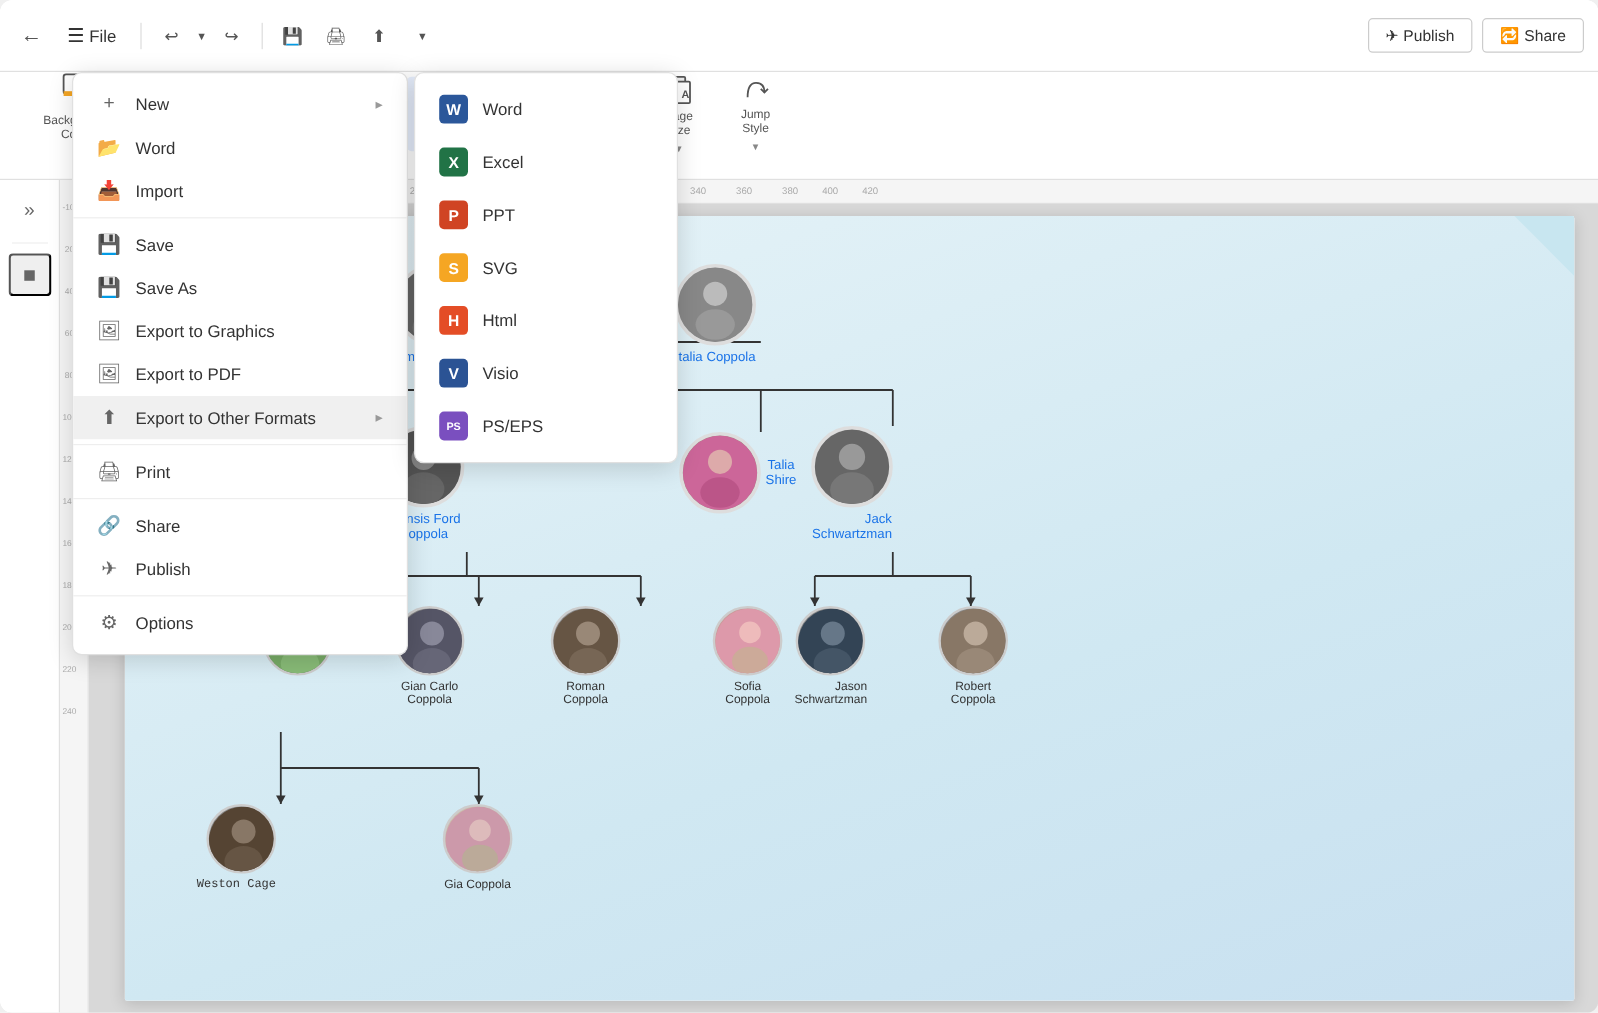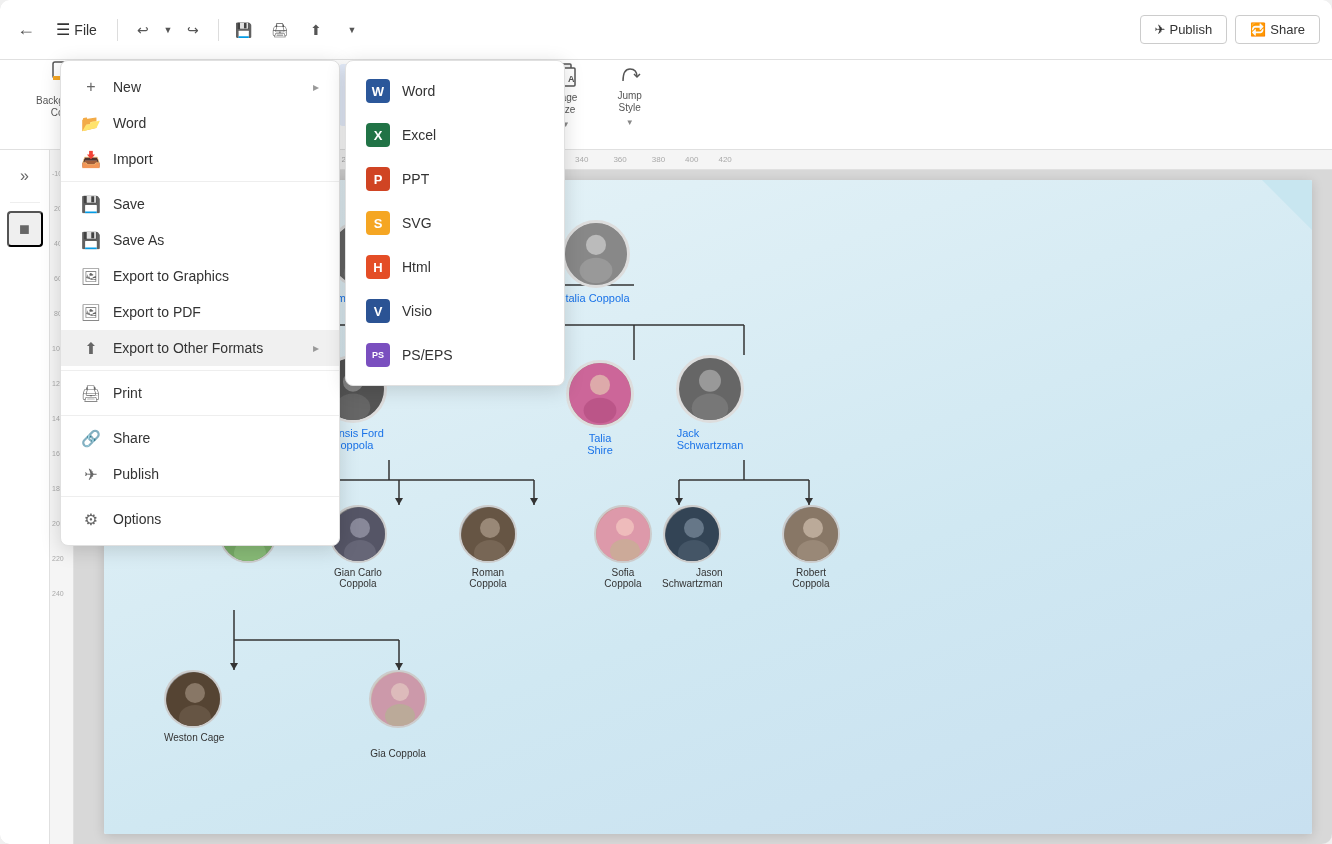--- a/index.html
+++ b/index.html
@@ -295,40 +295,40 @@
             <div style="width:68px;height:68px;border-radius:50%;background:#777;border:3px solid #ddd;overflow:hidden;display:flex;align-items:center;justify-content:center;">
               <svg width="68" height="68" viewBox="0 0 68 68">
                   <circle cx="34" cy="34" r="34" fill="#555"></circle>
                   <circle cx="34" cy="26" r="11" fill="#888"></circle>
                   <ellipse cx="34" cy="54" rx="19" ry="15" fill="#666"></ellipse>
                 </svg>
             </div>
             <div style="font-size:11px;color:#1a73e8;font-weight:500;text-align:center;max-width:90px;">Fransis Ford<br>Coppola</div>
           </div>
 
-          <div style="position:absolute;top:180px;left:462px;display:flex;flex-direction:column;align-items:center;gap:4px;">
+          <div style="position:absolute;top:180px;left:462px;display:flex;flex-direction:row;align-items:center;gap:4px;">
             <div style="width:68px;height:68px;border-radius:50%;background:#a88;border:3px solid #ddd;overflow:hidden;display:flex;align-items:center;justify-content:center;">
               <svg width="68" height="68" viewBox="0 0 68 68">
                   <circle cx="34" cy="34" r="34" fill="#c69"></circle>
                   <circle cx="34" cy="24" r="11" fill="#daa"></circle>
                   <ellipse cx="34" cy="52" rx="18" ry="14" fill="#b58"></ellipse>
                 </svg>
             </div>
             <div style="font-size:11px;color:#1a73e8;font-weight:500;text-align:center;max-width:90px;">Talia<br>Shire</div>
           </div>
 
           <div style="position:absolute;top:175px;left:572px;display:flex;flex-direction:column;align-items:center;gap:4px;">
             <div style="width:68px;height:68px;border-radius:50%;background:#999;border:3px solid #ddd;overflow:hidden;display:flex;align-items:center;justify-content:center;">
               <svg width="68" height="68" viewBox="0 0 68 68">
                   <circle cx="34" cy="34" r="34" fill="#666"></circle>
                   <circle cx="34" cy="25" r="12" fill="#999"></circle>
                   <ellipse cx="34" cy="55" rx="20" ry="16" fill="#777"></ellipse>
                 </svg>
             </div>
-            <div style="font-size:11px;color:#1a73e8;font-weight:500;text-align:left;max-width:90px;">Jack<br>Schwartzman</div>
+            <div style="font-size:11px;color:#1a73e8;font-weight:500;text-align:right;max-width:90px;">Jack<br>Schwartzman</div>
           </div>
 
           <div style="position:absolute;top:325px;left:115px;display:flex;align-items:center;gap:4px;">
             <div style="width:58px;height:58px;border-radius:50%;background:#888;border:2px solid #ccc;overflow:hidden;">
               <svg width="58" height="58" viewBox="0 0 58 58">
                   <circle cx="29" cy="29" r="29" fill="#7a6"></circle>
                   <circle cx="29" cy="21" r="10" fill="#adc"></circle>
                   <ellipse cx="29" cy="46" rx="16" ry="13" fill="#8b7"></ellipse>
                 </svg>
             </div>
@@ -383,32 +383,32 @@
             <div style="width:58px;height:58px;border-radius:50%;background:#888;border:2px solid #ccc;overflow:hidden;">
               <svg width="58" height="58" viewBox="0 0 58 58">
                   <circle cx="29" cy="29" r="29" fill="#876"></circle>
                   <circle cx="29" cy="21" r="10" fill="#ba9"></circle>
                   <ellipse cx="29" cy="46" rx="16" ry="13" fill="#987"></ellipse>
                 </svg>
             </div>
             <div style="font-size:10px;color:#333;text-align:center;max-width:80px;">Robert<br>Coppola</div>
           </div>
 
-          <div style="position:absolute;top:490px;left:60px;display:flex;flex-direction:column;align-items:flex-start;gap:4px;">
+          <div style="position:absolute;top:490px;left:60px;display:flex;flex-direction:column;align-items:flex-end;gap:4px;font-family:Liberation Mono, monospace;">
             <div style="width:58px;height:58px;border-radius:50%;background:#888;border:2px solid #ccc;overflow:hidden;">
               <svg width="58" height="58" viewBox="0 0 58 58">
                   <circle cx="29" cy="29" r="29" fill="#543"></circle>
                   <circle cx="29" cy="21" r="10" fill="#876"></circle>
                   <ellipse cx="29" cy="46" rx="16" ry="13" fill="#654"></ellipse>
                 </svg>
             </div>
             <div style="font-size:10px;color:#333;text-align:center;max-width:80px;">Weston Cage</div>
           </div>
 
-          <div style="position:absolute;top:490px;left:265px;display:flex;flex-direction:column;align-items:center;gap:20px;">
+          <div style="position:absolute;top:490px;left:265px;display:flex;flex-direction:column;align-items:center;gap:4px;">
             <div style="width:58px;height:58px;border-radius:50%;background:#cba;border:2px solid #ccc;overflow:hidden;">
               <svg width="58" height="58" viewBox="0 0 58 58">
                   <circle cx="29" cy="29" r="29" fill="#c9a"></circle>
                   <circle cx="29" cy="20" r="9" fill="#dbb"></circle>
                   <ellipse cx="29" cy="44" rx="15" ry="12" fill="#ba9"></ellipse>
                 </svg>
             </div>
             <div style="font-size:10px;color:#333;text-align:center;max-width:80px;">Gia Coppola</div>
           </div>
 

